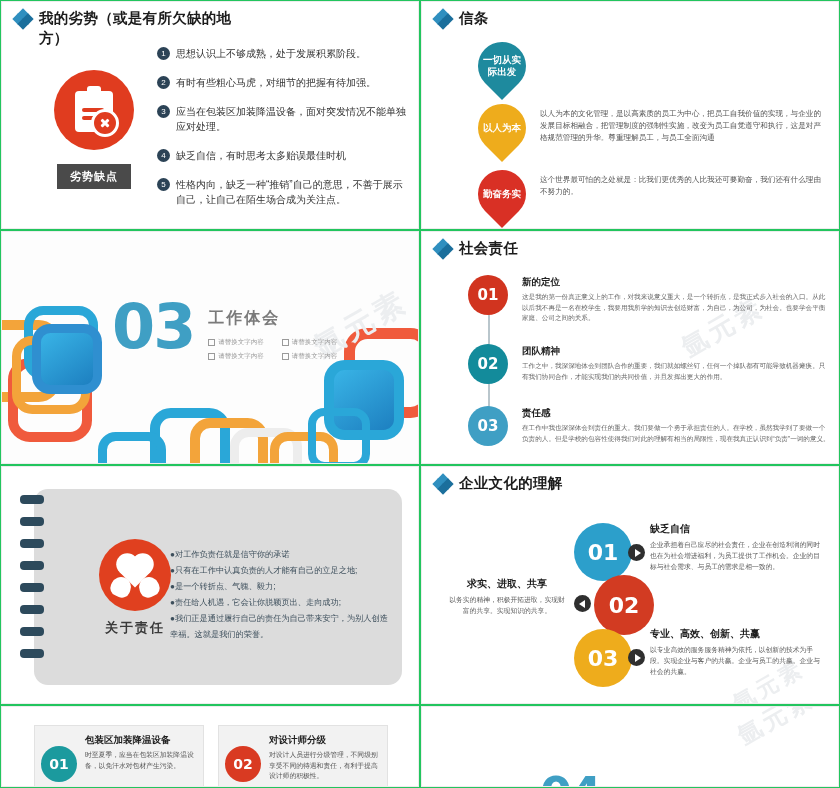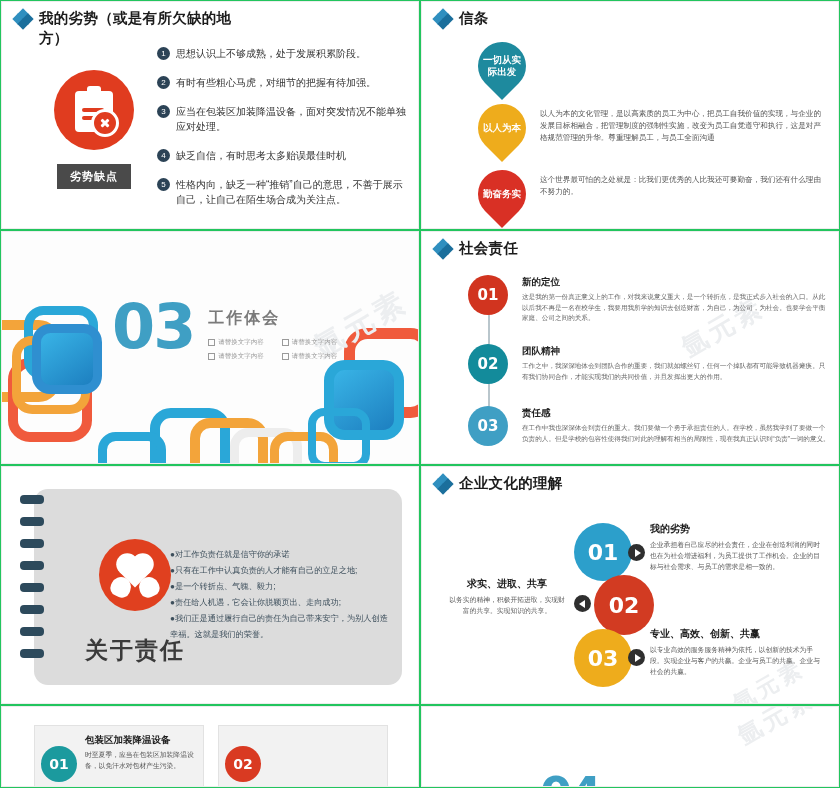--- a/index.html
+++ b/index.html
@@ -116,21 +116,21 @@
   .s5-icon{position:absolute;left:78px;top:72px;width:110px;text-align:center;}
   .heart-circ{width:72px;height:72px;border-radius:50%;background:#e0401f;margin:0 auto;position:relative;}
   .heart{position:absolute;left:50%;top:22px;transform:translateX(-50%) rotate(-45deg);width:22px;height:22px;background:#fff;}
   .heart:before,.heart:after{content:"";position:absolute;width:22px;height:22px;background:#fff;border-radius:50%;}
   .heart:before{top:-11px;left:0;}
   .heart:after{left:11px;top:0;}
   .hands{position:absolute;left:50%;bottom:14px;transform:translateX(-50%);width:48px;height:20px;}
   .hands:before,.hands:after{content:"";position:absolute;bottom:0;width:20px;height:20px;background:#fff;border-radius:50% 50% 40% 40%;}
   .hands:before{left:0;transform:rotate(24deg);}
   .hands:after{right:0;transform:rotate(-24deg);}
-  .s5-cap{margin-top:24px;font-size:23px;font-weight:bold;color:#3a3a3a;letter-spacing:2px;}
+  .s5-cap{margin-top:8px;font-size:13px;font-weight:bold;color:#3a3a3a;letter-spacing:2px;}
   .s5-list{position:absolute;left:168px;top:80px;right:26px;}
   .s5-li{font-size:8.2px;color:#3d4f5c;line-height:1.95;}
 
   
   .s6 .hd{left:12px;top:7px;}
   .bubble{position:absolute;border-radius:50%;color:#fff;font-weight:bold;
           display:flex;align-items:center;justify-content:center;font-family:"DejaVu Sans",sans-serif;}
   .arr{position:absolute;width:17px;height:17px;border-radius:50%;background:#2f2f2f;
        display:flex;align-items:center;justify-content:center;}
   .arr b{display:block;width:0;height:0;border-top:4px solid transparent;border-bottom:4px solid transparent;}
@@ -363,21 +363,21 @@
         </span>
       <span class="hd-title">企业文化的理解</span>
     </div>
     <div class="wm" style="right:30px;bottom:2px;font-size:22px;">氩元素</div>
 
     <div class="bubble" style="left:152px;top:56px;width:58px;height:58px;background:#2c9fcb;font-size:22px;">01</div>
     <div class="arr r" style="left:206px;top:77px;">
         <b></b>
       </div>
     <div class="s6-blk" style="left:228px;top:55px;right:12px;">
-      <div class="s6-h">我的劣势</div>
+      <div class="s6-h">缺乏自信</div>
       <div class="s6-p">企业承担着自己应尽的社会责任，企业在创造利润的同时也在为社会增进福利，为员工提供了工作机会。企业的目标与社会需求、与员工的需求是相一致的。</div>
     </div>
 
     <div class="bubble" style="left:172px;top:108px;width:60px;height:60px;background:#d23b22;font-size:22px;">02</div>
     <div class="arr l" style="left:152px;top:128px;">
         <b></b>
       </div>
     <div class="s6-blk" style="left:26px;top:110px;width:118px;text-align:center;">
       <div class="s6-h">求实、进取、共享</div>
       <div class="s6-p">以务实的精神，积极开拓进取，实现财富的共享。实现知识的共享。</div>
@@ -396,20 +396,24 @@
   <div class="slide s7">
     <div class="card" style="left:32px;width:170px;">
       <span class="card-num" style="background:#1b9a9e;">01</span>
       <span class="card-body">
         <span class="card-h" style="display:block">包装区加装降温设备</span>
         <span class="card-p" style="display:block">时至夏季，应当在包装区加装降温设备，以免汗水对包材产生污染。</span>
       </span>
     </div>
     <div class="card" style="left:216px;width:170px;">
       <span class="card-num" style="background:#d93a22;">02</span>
+      <span class="card-body">
+        <span class="card-h" style="display:block">对设计师分级</span>
+        <span class="card-p" style="display:block">对设计人员进行分级管理，不同级别享受不同的待遇和责任，有利于提高设计师的积极性。</span>
+      </span>
     </div>
   </div>
 
   <div class="slide s8">
     <div class="wm" style="right:20px;top:-6px;font-size:24px;">氩元素</div>
     <div class="s8-num">04</div>
   </div>
 
 </div>
 

